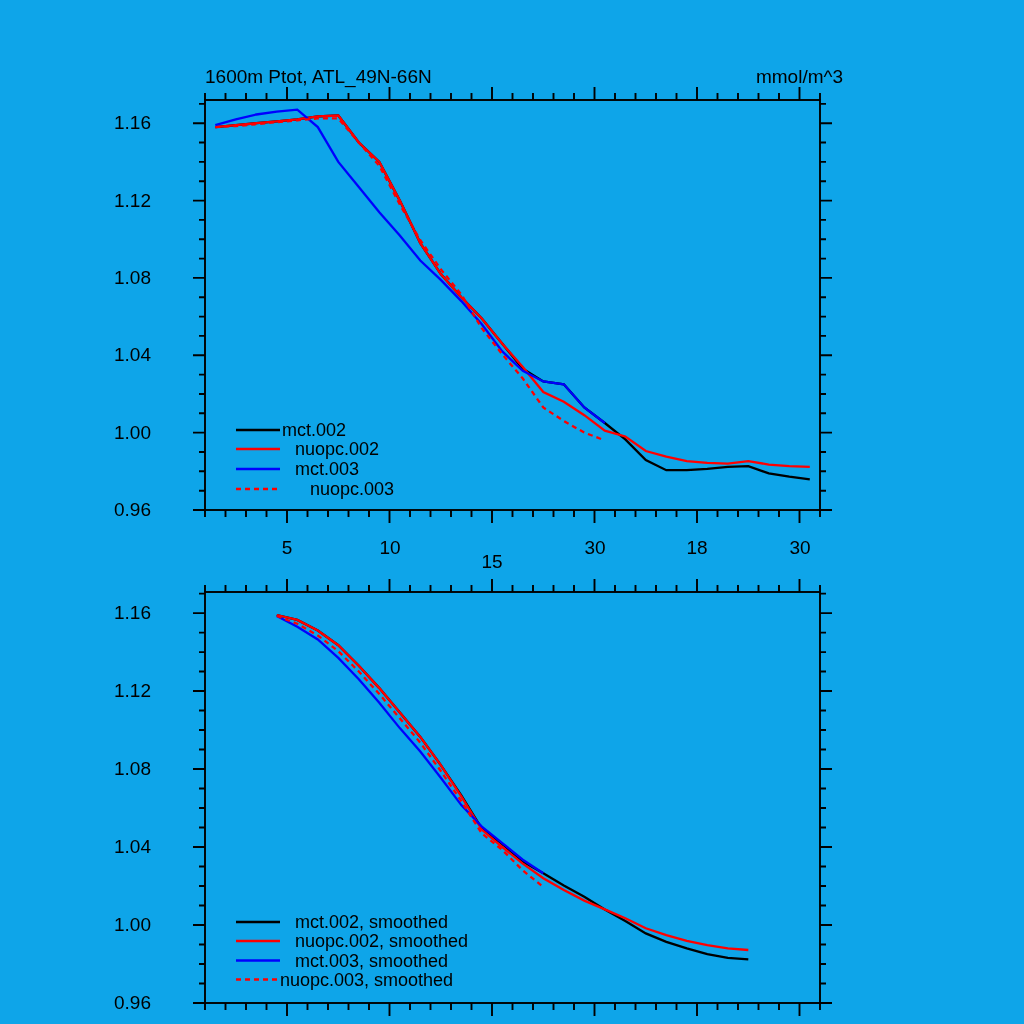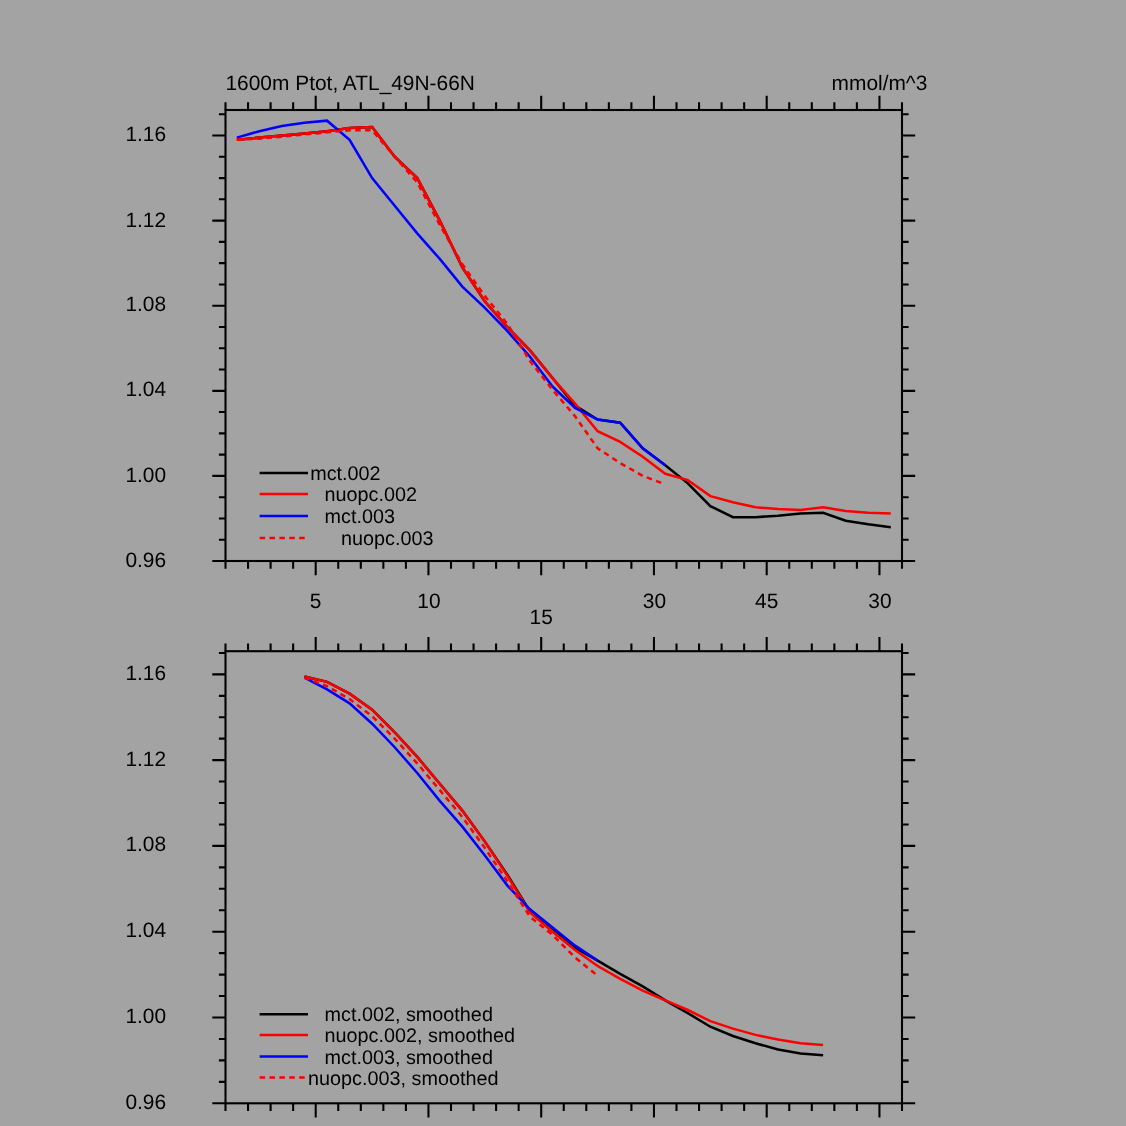--- a/index.html
+++ b/index.html
@@ -1,16 +1,16 @@
 <!DOCTYPE html>
 <html><head>
 <meta charset="utf-8">
 <style>
   html,body{margin:0;padding:0;background:#ffffff;}
-  #stage{position:relative;width:1024px;height:1024px;background:#a3a3a3;overflow:hidden;
+  #stage{position:relative;width:1024px;height:1024px;background:#0ea5e9;overflow:hidden;
          font-family:"Liberation Sans", sans-serif;color:#000;}
   #plot{position:absolute;left:0;top:0;}
   .lbl{position:absolute;line-height:22px;white-space:nowrap;color:#000;}
   .title{font-size:19px;}
   .ylab{font-size:19px;width:70px;text-align:left;}
   .xlab{font-size:19px;width:60px;text-align:center;}
   .leg{font-size:18px;}
 </style>
 </head>
 <body>
@@ -48,21 +48,21 @@
   <div class="lbl ylab" style="left:114px;top:190px">1.12</div>
   <div class="lbl ylab" style="left:114px;top:267px">1.08</div>
   <div class="lbl ylab" style="left:114px;top:344px">1.04</div>
   <div class="lbl ylab" style="left:114px;top:422px">1.00</div>
   <div class="lbl ylab" style="left:114px;top:499px">0.96</div>
 
   <div class="lbl xlab" style="left:257px;top:537px">5</div>
   <div class="lbl xlab" style="left:360px;top:537px">10</div>
   <div class="lbl xlab" style="left:462px;top:551px">15</div>
   <div class="lbl xlab" style="left:565px;top:537px">30</div>
-  <div class="lbl xlab" style="left:667px;top:537px">45</div>
+  <div class="lbl xlab" style="left:667px;top:537px">18</div>
   <div class="lbl xlab" style="left:770px;top:537px">30</div>
 
   <div class="lbl leg" style="left:282px;top:419px">mct.002</div>
   <div class="lbl leg" style="left:295px;top:438px">nuopc.002</div>
   <div class="lbl leg" style="left:295px;top:458px">mct.003</div>
   <div class="lbl leg" style="left:310px;top:478px">nuopc.003</div>
 
   <div class="lbl ylab" style="left:114px;top:602px">1.16</div>
   <div class="lbl ylab" style="left:114px;top:680px">1.12</div>
   <div class="lbl ylab" style="left:114px;top:758px">1.08</div>

